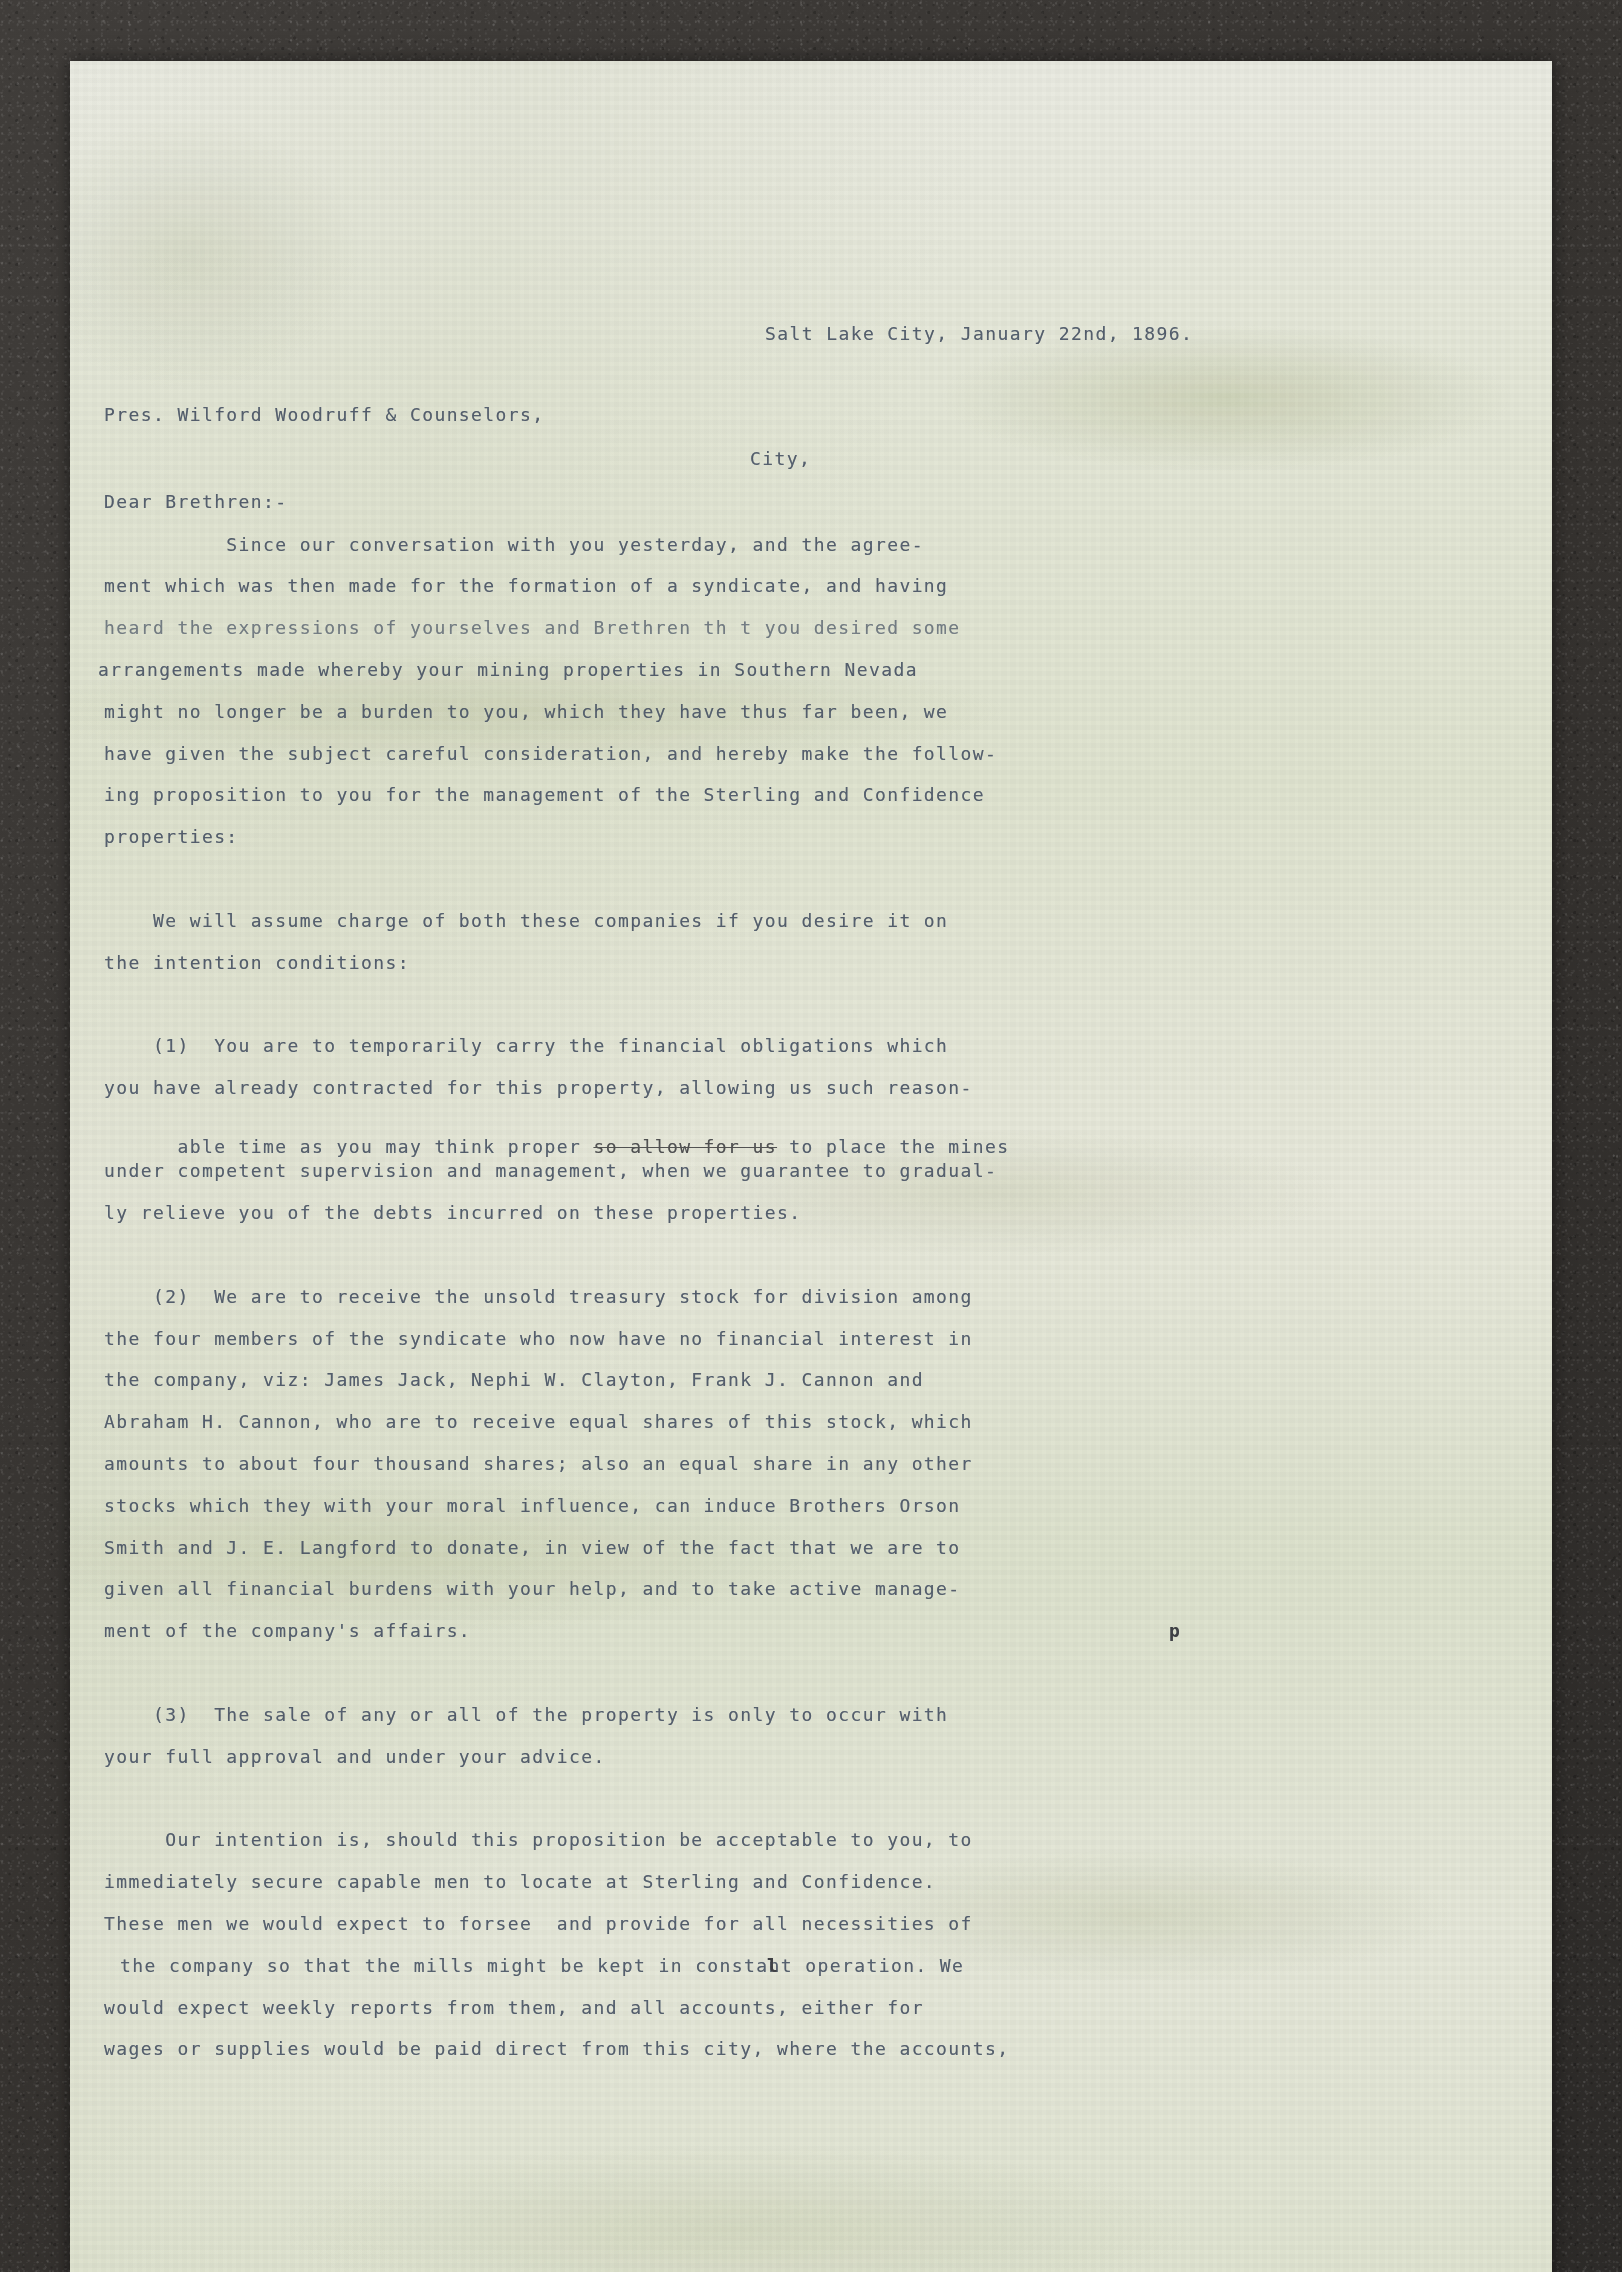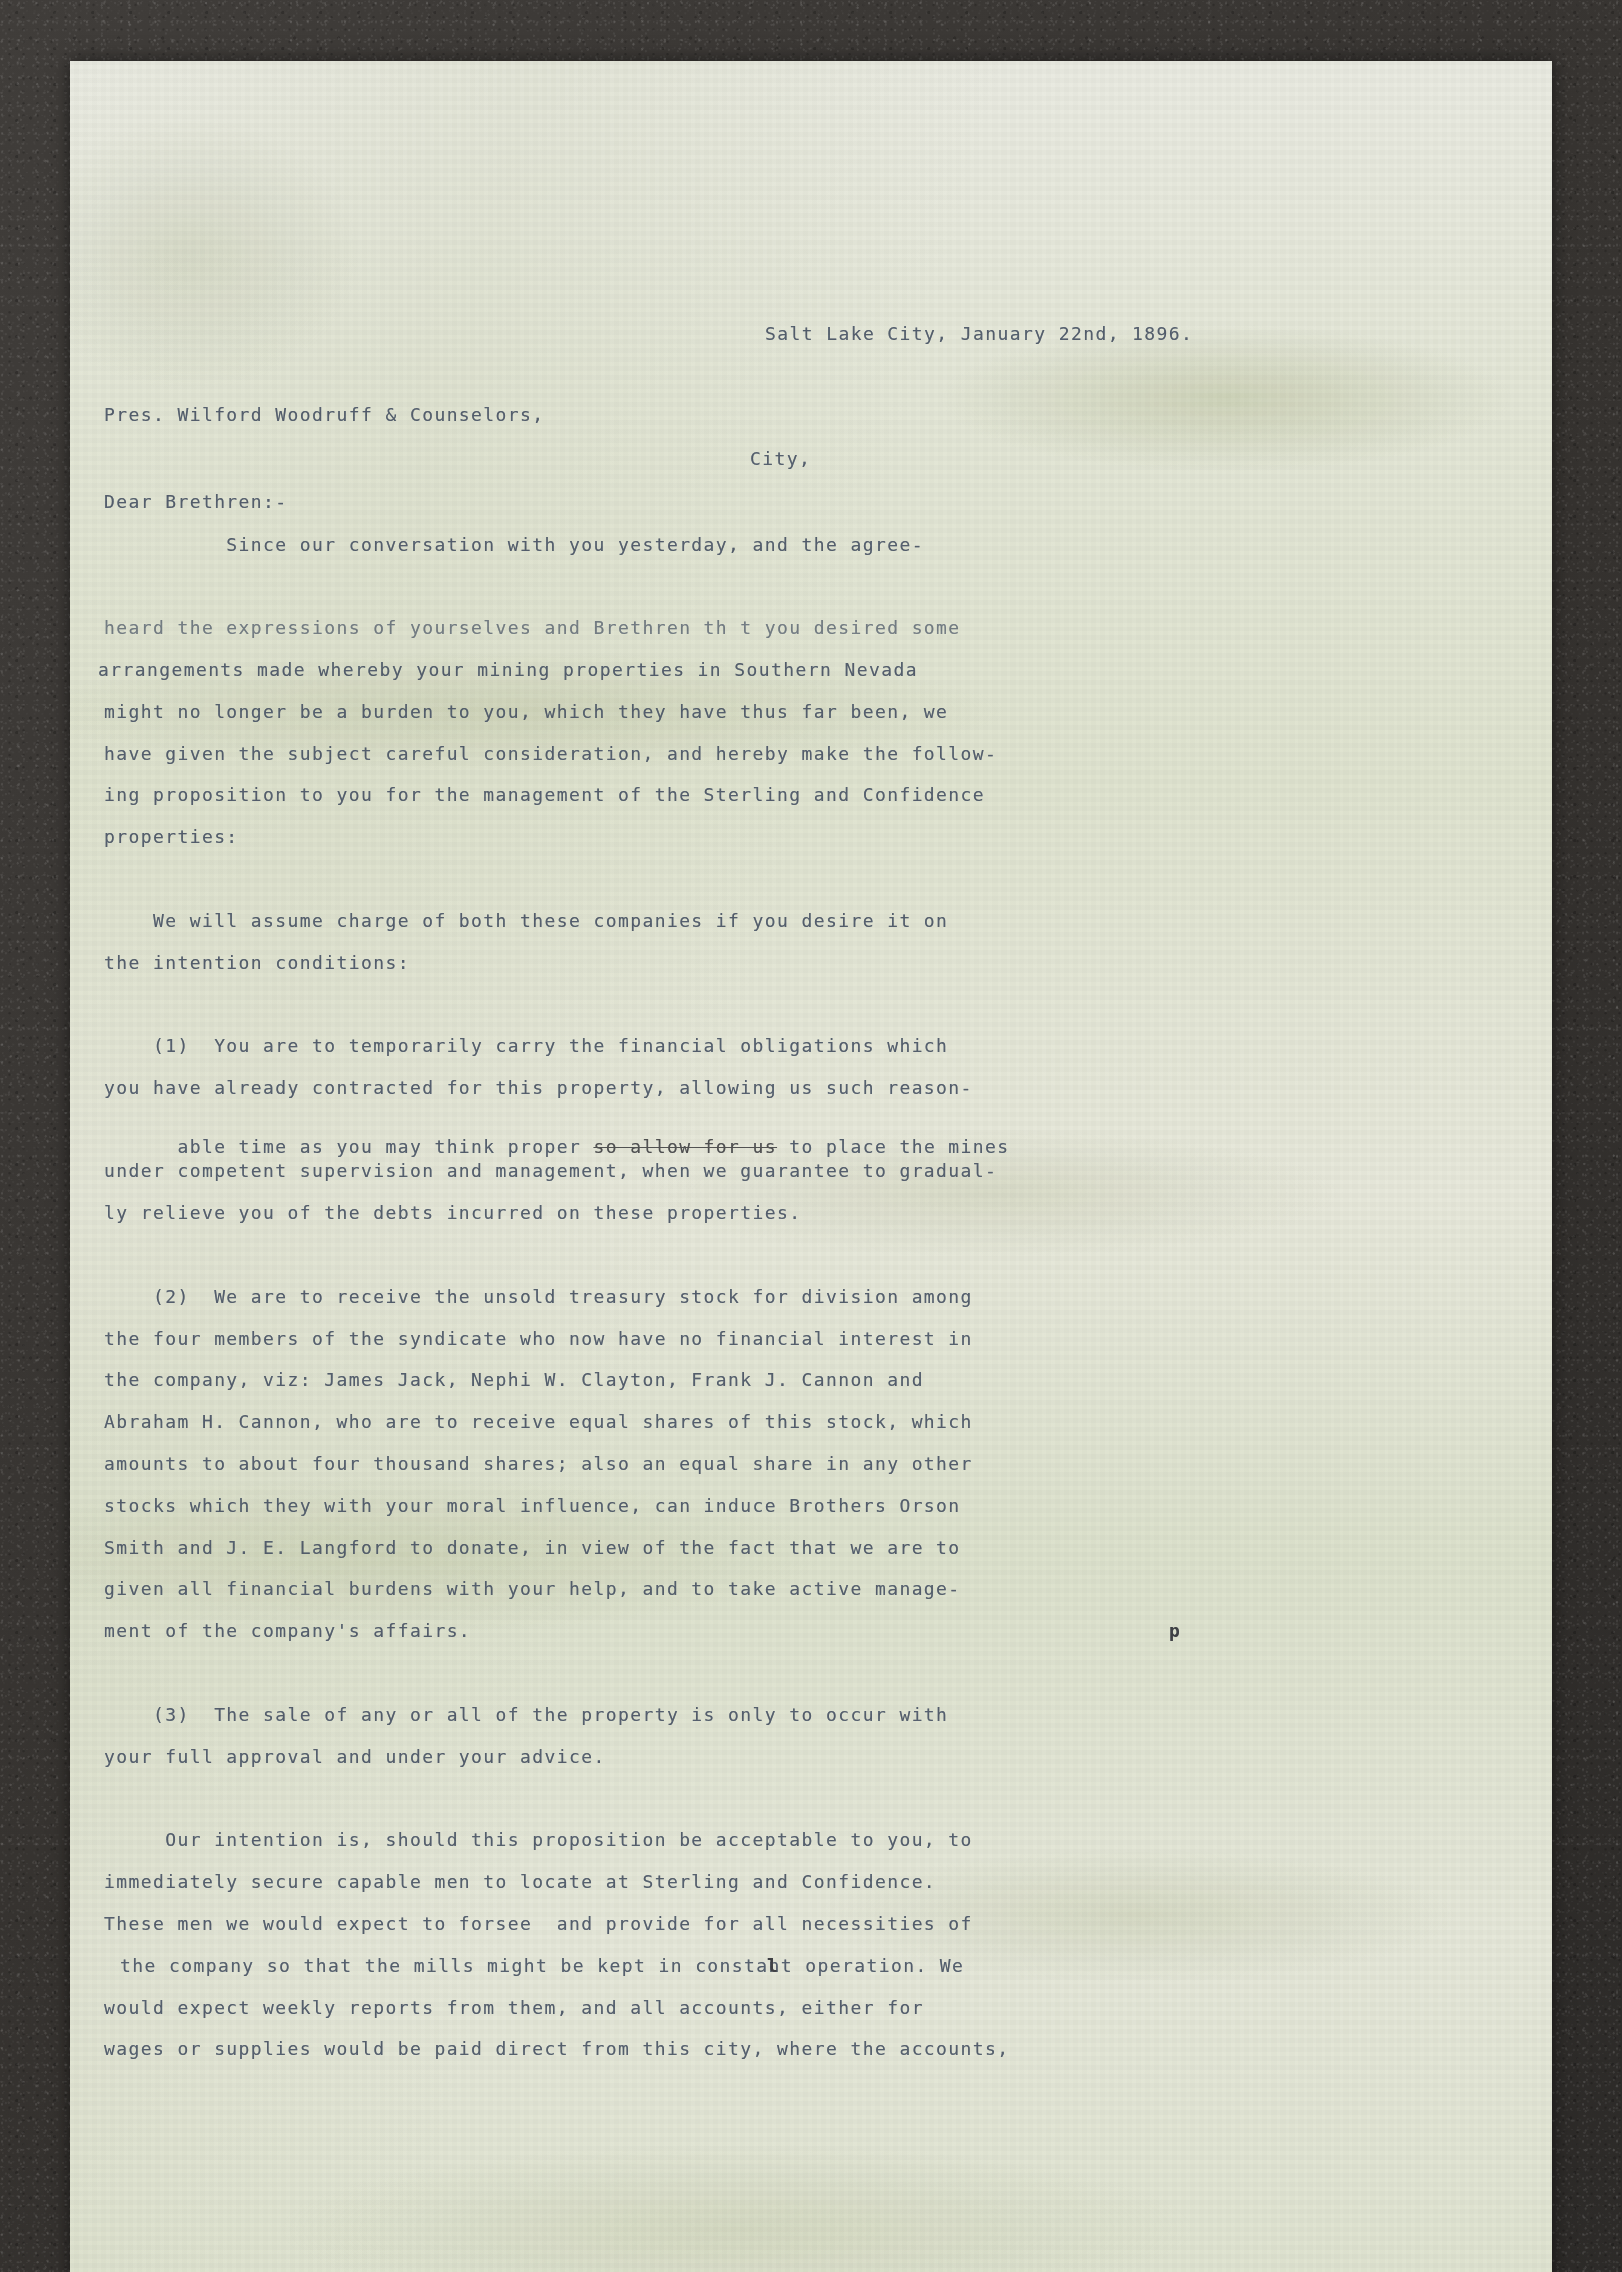--- a/index.html
+++ b/index.html
@@ -141,20 +141,21 @@
 
     <div class="tl" style="left:695px; top:264px;">Salt Lake City, January 22nd, 1896.</div>
 
     <div class="tl" style="left:34px; top:345px;">Pres. Wilford Woodruff &amp; Counselors,</div>
 
     <div class="tl" style="left:680px; top:389px;">City,</div>
 
     <div class="tl" style="left:34px; top:432px;">Dear Brethren:-</div>
 
     <div class="tl" style="left:34px; top:475px;">          Since our conversation with you yesterday, and the agree-</div>
+    <div class="tl" style="left:34px; top:516px;">ment which was then made for the formation of a syndicate, and having</div>
     <div class="tl faint" style="left:34px; top:558px;">heard the expressions of yourselves and Brethren th t you desired some</div>
     <div class="tl" style="left:28px; top:600px;">arrangements made whereby your mining properties in Southern Nevada</div>
     <div class="tl" style="left:34px; top:642px;">might no longer be a burden to you, which they have thus far been, we</div>
     <div class="tl" style="left:34px; top:684px;">have given the subject careful consideration, and hereby make the follow-</div>
     <div class="tl" style="left:34px; top:725px;">ing proposition to you for the management of the Sterling and Confidence</div>
     <div class="tl" style="left:34px; top:767px;">properties:</div>
 
     <div class="tl" style="left:34px; top:851px;">    We will assume charge of both these companies if you desire it on</div>
     <div class="tl" style="left:34px; top:893px;">the intention conditions:</div>
 

